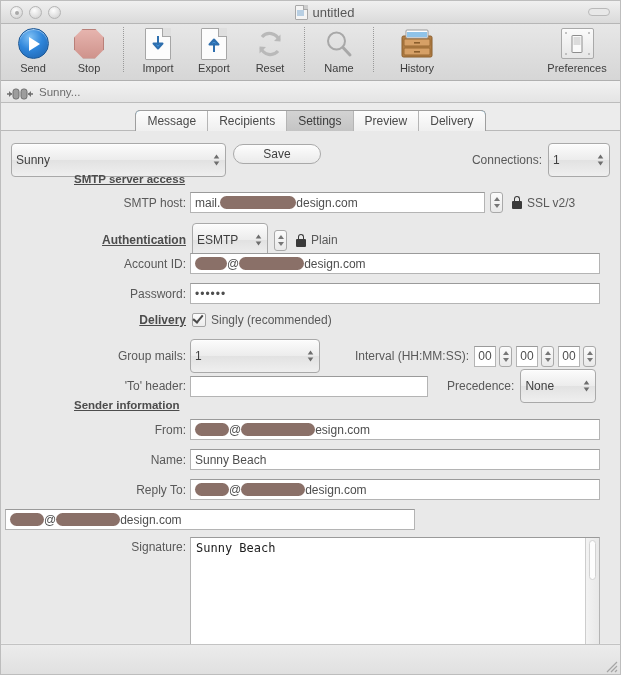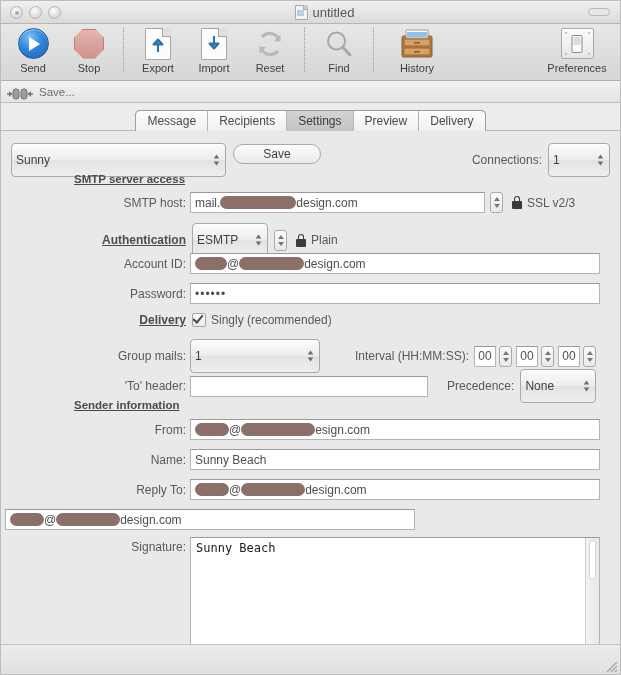--- a/index.html
+++ b/index.html
@@ -361,36 +361,36 @@
     </div>
 
     <div class="tsep"></div>
 
     <div class="tgroup">
       <div class="titem">
         <span class="glyph">
           <span class="ic-page">
             <span class="pfold"></span>
             <svg class="arrow" viewBox="0 0 16 18">
-              <path d="M8 17 L8 8 M3.5 9.5 L8 4.5 L12.5 9.5 Z" fill="#3f8fd8" stroke="#2e6fae" stroke-width="2" stroke-linejoin="round"></path>
+              <path d="M8 1 L8 10 M3.5 8.5 L8 13.5 L12.5 8.5 Z" fill="#3f8fd8" stroke="#2e6fae" stroke-width="2" stroke-linejoin="round"></path>
             </svg>
           </span>
         </span>
-        <span class="tlabel">Export</span>
+        <span class="tlabel">Import</span>
       </div>
       <div class="titem">
         <span class="glyph">
           <span class="ic-page">
             <span class="pfold"></span>
             <svg class="arrow" viewBox="0 0 16 18">
-              <path d="M8 1 L8 10 M3.5 8.5 L8 13.5 L12.5 8.5 Z" fill="#3f8fd8" stroke="#2e6fae" stroke-width="2" stroke-linejoin="round"></path>
+              <path d="M8 17 L8 8 M3.5 9.5 L8 4.5 L12.5 9.5 Z" fill="#3f8fd8" stroke="#2e6fae" stroke-width="2" stroke-linejoin="round"></path>
             </svg>
           </span>
         </span>
-        <span class="tlabel">Import</span>
+        <span class="tlabel">Export</span>
       </div>
       <div class="titem">
         <span class="glyph">
           <span class="ic-reset">
             <svg viewBox="0 0 30 30" width="30" height="30">
               <path d="M24 11 A10 10 0 0 0 7 8" fill="none" stroke="#b9b9b9" stroke-width="3.2"></path>
               <path d="M6 19 A10 10 0 0 0 23 22" fill="none" stroke="#b9b9b9" stroke-width="3.2"></path>
               <path d="M25.5 5.5 L25.5 12.5 L19 12 Z" fill="#b9b9b9"></path>
               <path d="M4.5 24.5 L4.5 17.5 L11 18 Z" fill="#b9b9b9"></path>
             </svg>
@@ -405,21 +405,21 @@
     <div class="tgroup">
       <div class="titem">
         <span class="glyph">
           <span class="ic-find">
             <svg viewBox="0 0 30 30" width="30" height="30">
               <circle cx="12.5" cy="12" r="8.5" fill="none" stroke="#a8a8a8" stroke-width="2"></circle>
               <line x1="19" y1="18.5" x2="26" y2="26" stroke="#a8a8a8" stroke-width="3" stroke-linecap="round"></line>
             </svg>
           </span>
         </span>
-        <span class="tlabel">Find</span>
+        <span class="tlabel">Name</span>
       </div>
     </div>
 
     <div class="tsep"></div>
 
     <div class="tgroup">
       <div class="titem wide">
         <span class="glyph">
           <span class="ic-hist">
             <svg viewBox="0 0 34 31" width="34" height="31">
@@ -456,21 +456,21 @@
   <div class="statusbar">
     <span class="plug-icon">
       <svg viewBox="0 0 26 12" width="26" height="12">
         <path d="M0 6 L5 6 M21 6 L26 6" stroke="#6f6f6f" stroke-width="1.6"></path>
         <path d="M2 3 L5 6 L2 9 Z" fill="#6f6f6f"></path>
         <path d="M24 3 L21 6 L24 9 Z" fill="#6f6f6f"></path>
         <rect x="6" y="1" width="6" height="10" rx="2.5" fill="#9d9d9d" stroke="#6f6f6f"></rect>
         <rect x="14" y="1" width="6" height="10" rx="2.5" fill="#9d9d9d" stroke="#6f6f6f"></rect>
       </svg>
     </span>
-    <span class="status-text">Save...</span>
+    <span class="status-text">Sunny...</span>
   </div>
 
   <div class="tabwrap">
     <div class="tab-rule"></div>
     <div class="tabs">
       <div class="tab">Message</div>
       <div class="tab">Recipients</div>
       <div class="tab active">Settings</div>
       <div class="tab">Preview</div>
       <div class="tab">Delivery</div>

